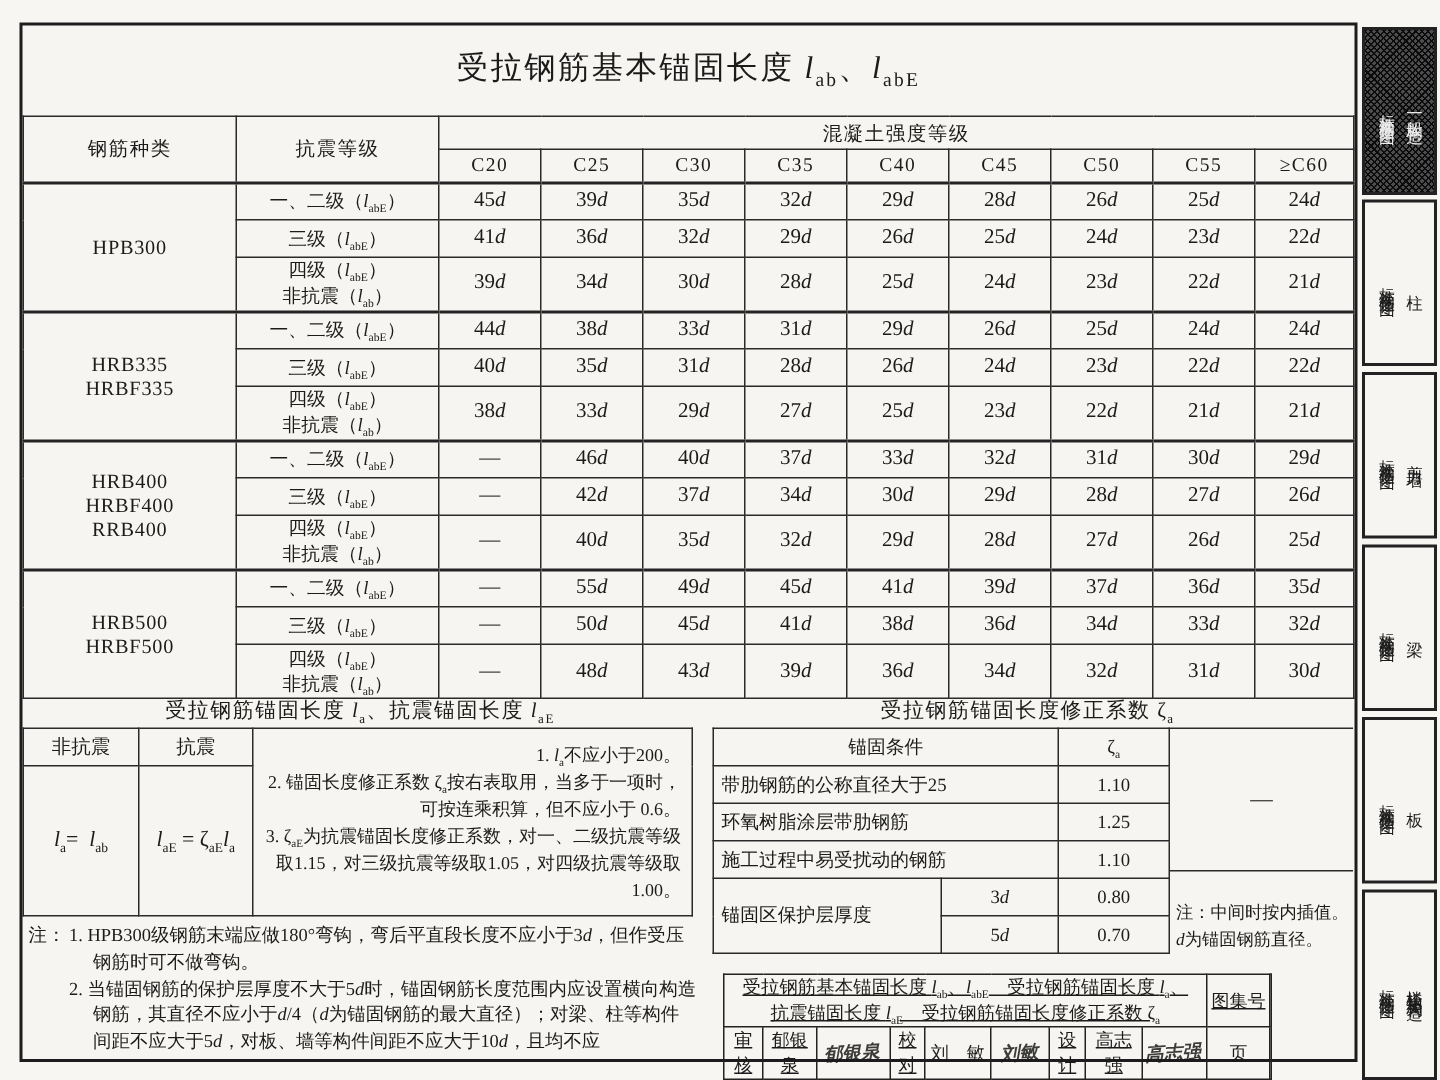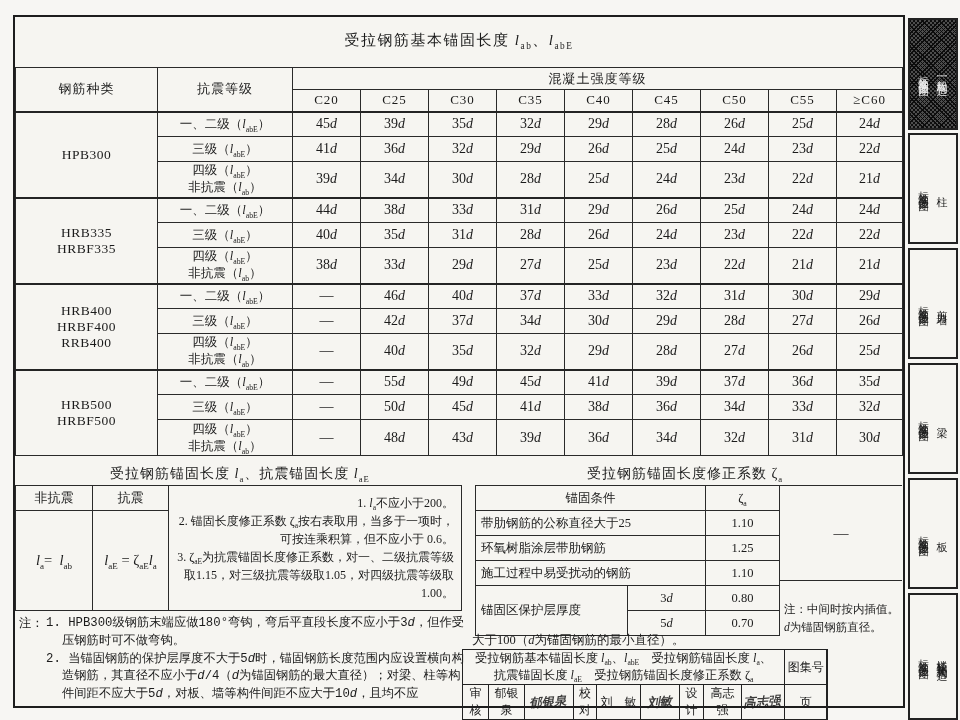--- a/index.html
+++ b/index.html
@@ -8,24 +8,24 @@
     background:#f7f6f3;color:#1b1b1b;
     font-family:"Liberation Serif","DejaVu Serif",serif;
   }
   i{font-style:italic;}
   sub{font-size:0.62em;line-height:0;}
   .frame{
     position:absolute;left:13px;top:15px;width:892px;height:693px;
     border:2px solid #1d1d1d;box-sizing:border-box;background:#f6f5f1;
   }
   .main-title{position:absolute;top:14px;left:0;width:100%;text-align:center;
-    font-size:15px;letter-spacing:1.5px;}
+    font-size:21px;letter-spacing:1.5px;}
   table{border-collapse:collapse;table-layout:fixed;}
   
-  .mt{position:absolute;left:0;top:50px;width:888px;font-size:14px;}
+  .mt{position:absolute;left:0;top:60px;width:888px;font-size:14px;}
   .mt th,.mt td{border:1px solid #2a2a2a;text-align:center;vertical-align:middle;
     padding:0 1px;font-weight:normal;white-space:pre-line;overflow:hidden;}
   .mt thead tr{height:22px;}
   .mt thead th{font-size:13px;letter-spacing:1px;}
   .mt tbody tr{height:25px;}
   .mt tbody tr.dbl{height:36px;}
   .mt tbody tr.gs td{border-top:2px solid #242424;}
   .mt .type-cell{font-size:13.5px;letter-spacing:.5px;}
   .mt .label-cell{font-size:12.5px;}
   .mt .val{font-size:14px;}
@@ -44,23 +44,23 @@
   .annot{position:absolute;left:765px;top:468px;width:122px;height:144px;
     border-top:1.5px solid #2a2a2a;box-sizing:border-box;}
   .annot .dash{height:94px;display:flex;align-items:center;justify-content:center;font-size:15px;}
   .annot .note{border-top:1.3px solid #2a2a2a;font-size:11.5px;line-height:1.55;
     padding:20px 0 0 4px;text-align:left;}
   .gt100{position:absolute;left:457px;top:615px;font-size:12.5px;}
   
   .notes{position:absolute;left:4px;top:598px;width:446px;display:flex;
     font-size:12.3px;line-height:1.45;}
   .notes-label{width:27px;flex:none;}
-  .note-item{padding-left:16px;text-indent:-16px;font-family:Liberation Mono, monospace;}
-  
-  .tblock{position:absolute;left:447px;top:632px;width:366px;font-size:12px;}
+  .note-item{padding-left:16px;text-indent:-16px;}
+  
+  .tblock{position:absolute;left:467px;top:632px;width:366px;font-size:12px;text-decoration:underline;}
   .tblock td{border:1.4px solid #222;text-align:center;vertical-align:middle;padding:0 1px;overflow:hidden;}
   .tblock .r1{height:31px;}
   .tblock .r2{height:24px;}
   .tb-title{font-size:12.3px;line-height:1.4;}
   .tb-no{font-size:15px;letter-spacing:.5px;}
   .tb-page-no{font-size:14px;}
   .sig{display:inline-block;transform:rotate(-4deg) skewX(-14deg);
     font-size:12.5px;font-weight:bold;opacity:.85;white-space:nowrap;}
   
   .tab{position:absolute;left:908px;width:50px;border:2px solid #222;box-sizing:border-box;
@@ -326,21 +326,20 @@
       <td>0.70</td>
     </tr>
   </tbody>
     </table>
 
   <div class="annot">
     <div class="dash">—</div>
     <div class="note">注：中间时按内插值。<br><i>d</i>为锚固钢筋直径。</div>
   </div>
 
-  <div class="gt100">大于100（<i>d</i>为锚固钢筋的最小直径）。</div>
 
   <div class="notes">
     <span class="notes-label">注：</span>
     <div class="notes-items">
       <div class="note-item">1. HPB300级钢筋末端应做180°弯钩，弯后平直段长度不应小于3<i>d</i>，但作受压钢筋时可不做弯钩。</div>
       <div class="note-item">2. 当锚固钢筋的保护层厚度不大于5<i>d</i>时，锚固钢筋长度范围内应设置横向构造钢筋，其直径不应小于<i>d</i>/4（<i>d</i>为锚固钢筋的最大直径）；对梁、柱等构件间距不应大于5<i>d</i>，对板、墙等构件间距不应大于10<i>d</i>，且均不应</div>
     </div>
   </div>
 
   <table class="tblock">

